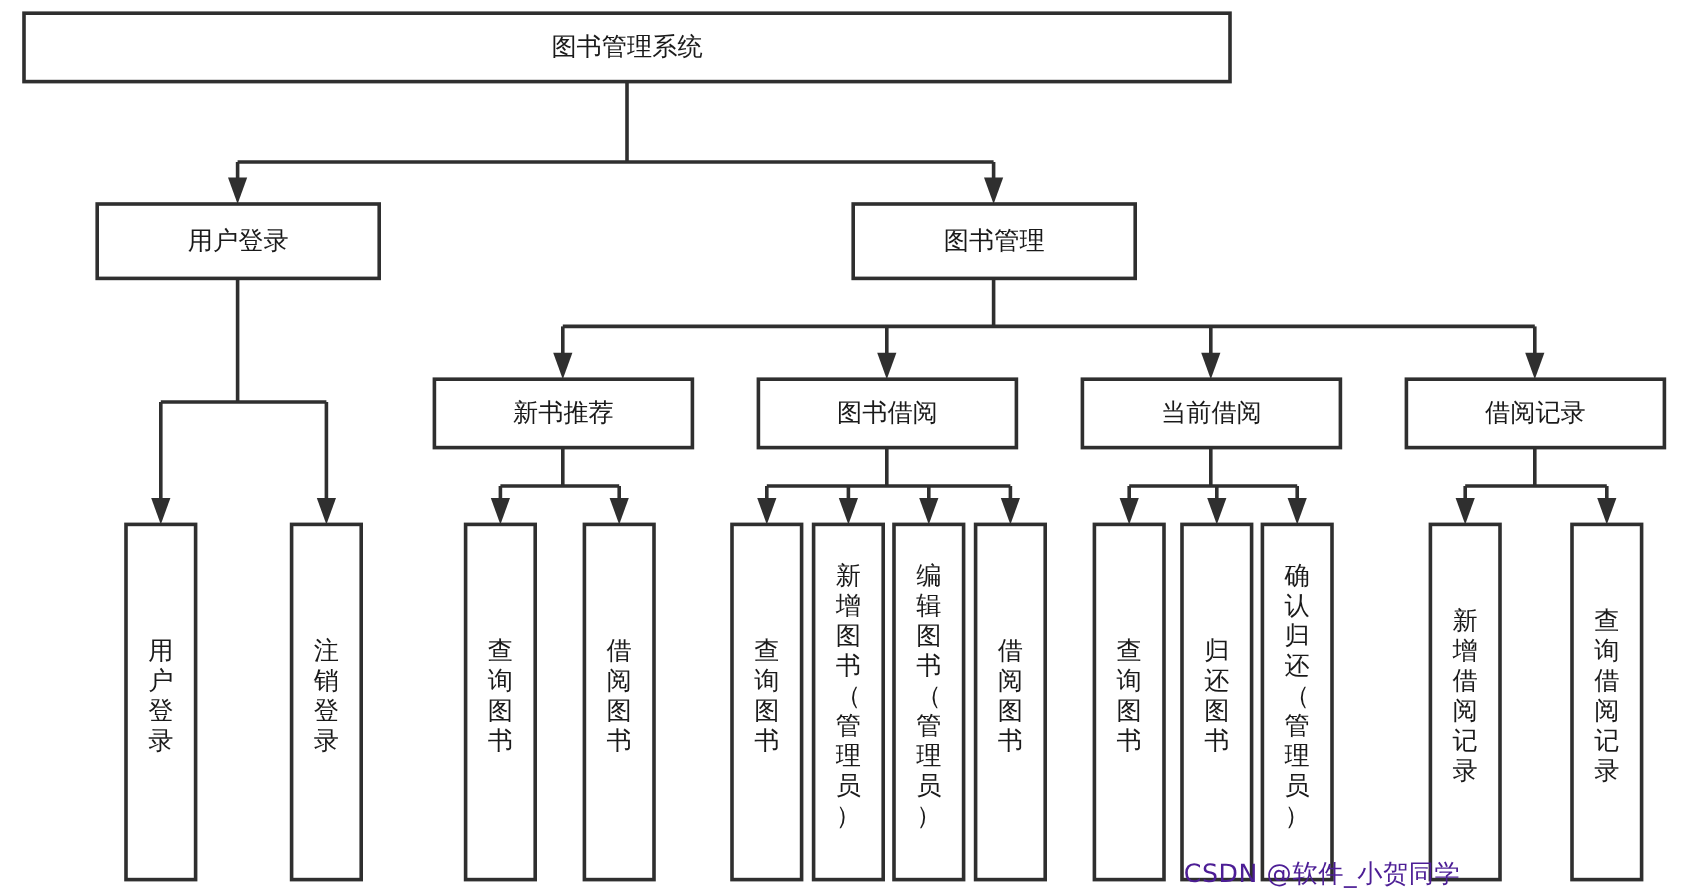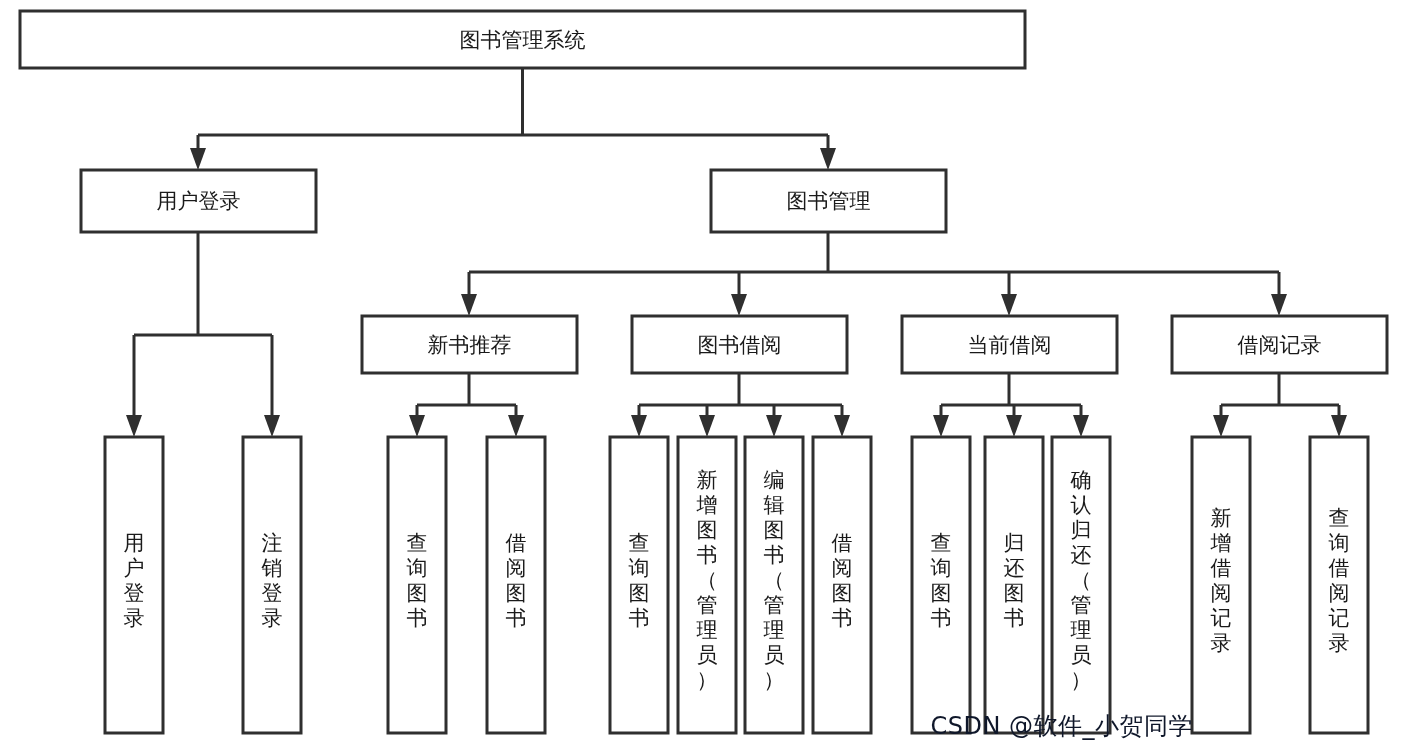--- a/index.html
+++ b/index.html
@@ -11,20 +11,21 @@
     width: 1405px;
     height: 747px;
     font-family: "DejaVu Sans", "Liberation Sans", sans-serif;
     overflow: hidden;
     position: relative;
   }
   #diagram-root {
     position: relative;
     width: 1201px;
     height: 747px;
+    padding-left: 24px;
   }
   svg.diagram-canvas {
     position: absolute;
     top: 0;
     left: 0;
     width: 1405px;
     height: 747px;
     display: block;
   }
   .node-box {
@@ -53,22 +54,22 @@
   }
   .arrow-head {
     fill: #2f2f2f;
     stroke: none;
   }
   .watermark {
     position: absolute;
     right: 8px;
     bottom: 5px;
     font-family: "DejaVu Sans", "Liberation Sans", sans-serif;
-    font-size: 24px;
-    color: #0f172a;
+    font-size: 21px;
+    color: #4c1d95;
     white-space: nowrap;
     letter-spacing: 0.5px;
     user-select: none;
   }
 </style>
 </head>
 <body>
 
 <div id="diagram-root">
   <svg class="diagram-canvas" viewBox="0 0 1405 747">

